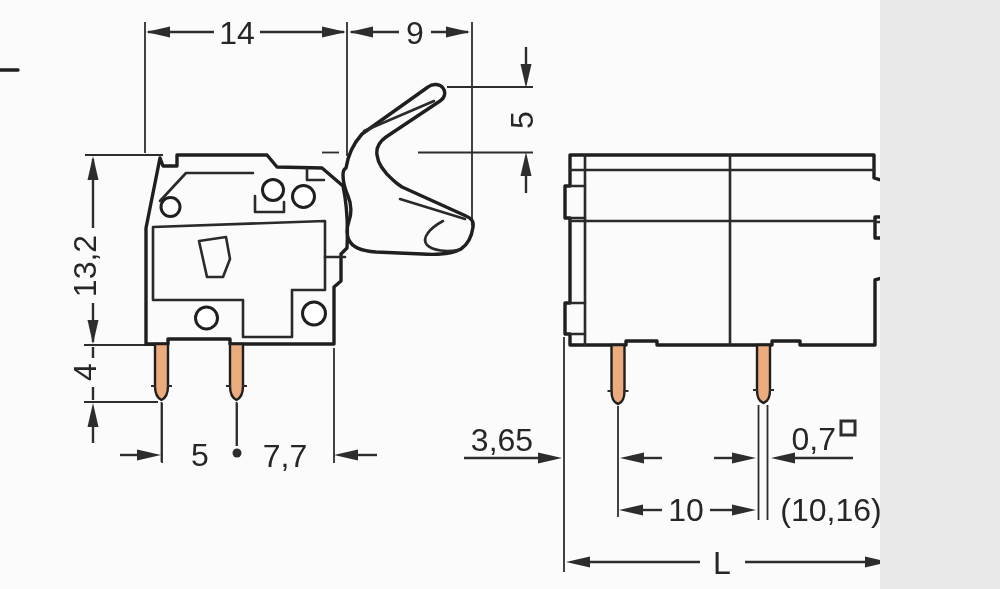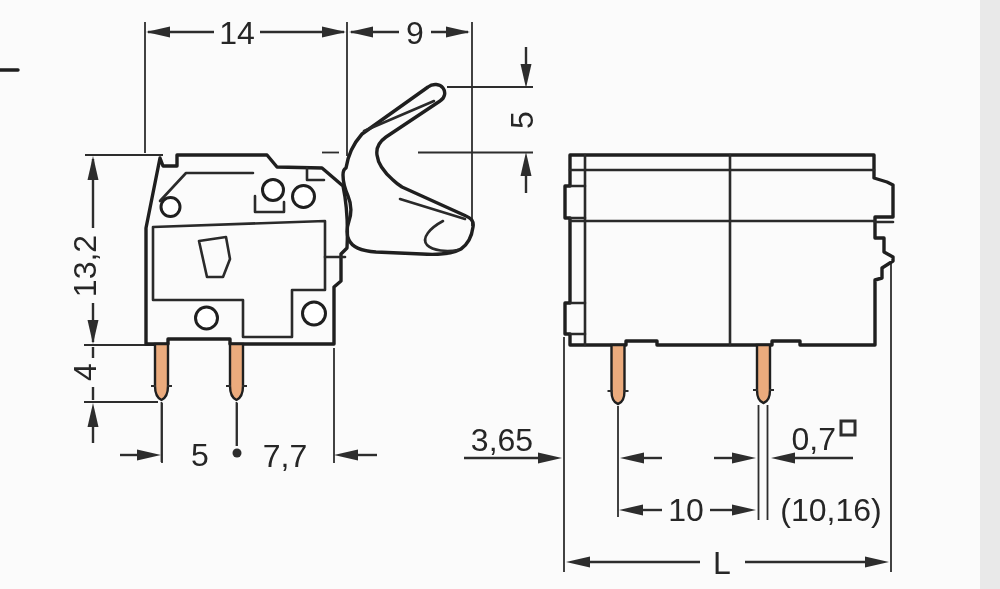--- a/index.html
+++ b/index.html
@@ -1,17 +1,17 @@
 <!DOCTYPE html>
 <html><head>
 <meta charset="utf-8">
 <style>
   html,body{margin:0;padding:0;}
   body{background:#e9e9e9;font-family:"Liberation Sans",sans-serif;}
-  .stage{position:relative;width:980px;height:589px;background:#fbfbfb;overflow:hidden;}
+  .stage{position:relative;width:880px;height:589px;background:#fbfbfb;overflow:hidden;}
   svg{display:block;}
   .thick{stroke:#1f1f1f;stroke-width:3.4;stroke-linejoin:round;stroke-linecap:round;fill:none;}
   .inner{stroke:#2a2a2a;stroke-width:2.6;stroke-linejoin:round;stroke-linecap:round;fill:none;}
   .dim{stroke:#2d2d2d;stroke-width:2.4;stroke-linecap:butt;fill:none;}
   .thin{stroke:#2d2d2d;stroke-width:1.8;fill:none;}
   .ah{fill:#2d2d2d;stroke:none;}
   .dimtext{font-family:"Liberation Sans",sans-serif;font-size:32px;fill:#262626;}
   .hole{stroke:#1f1f1f;stroke-width:3;}
   .sq{stroke:#2d2d2d;stroke-width:3;fill:none;}
 </style>

